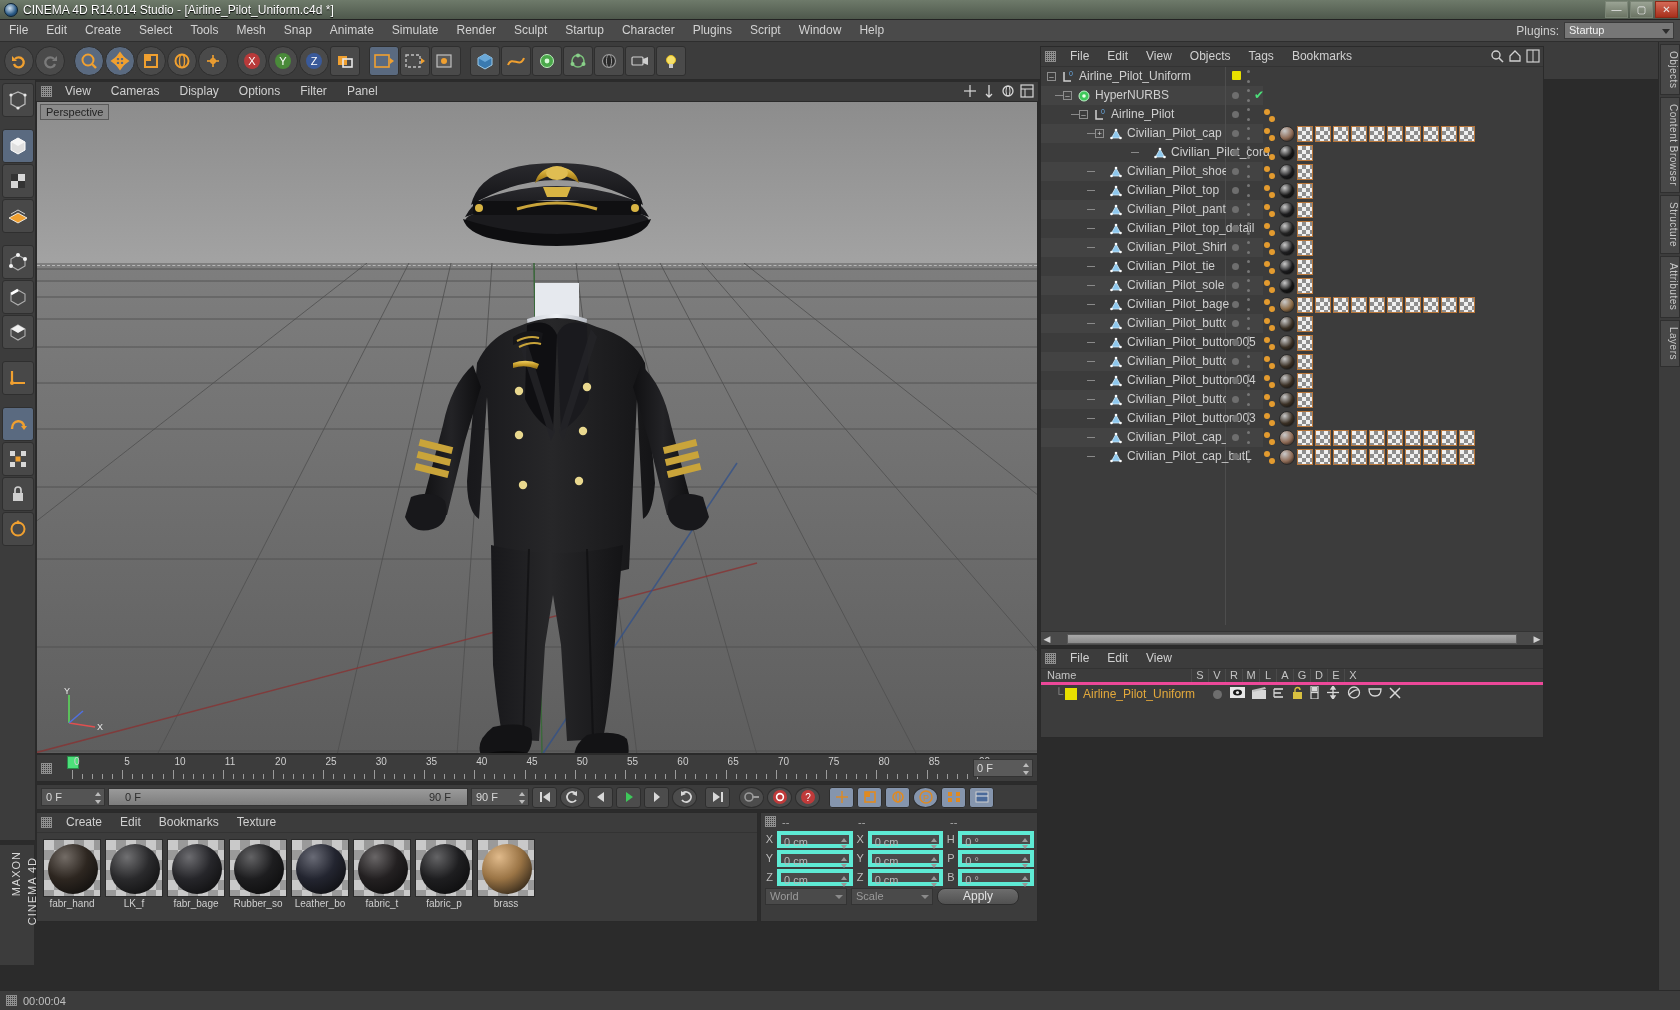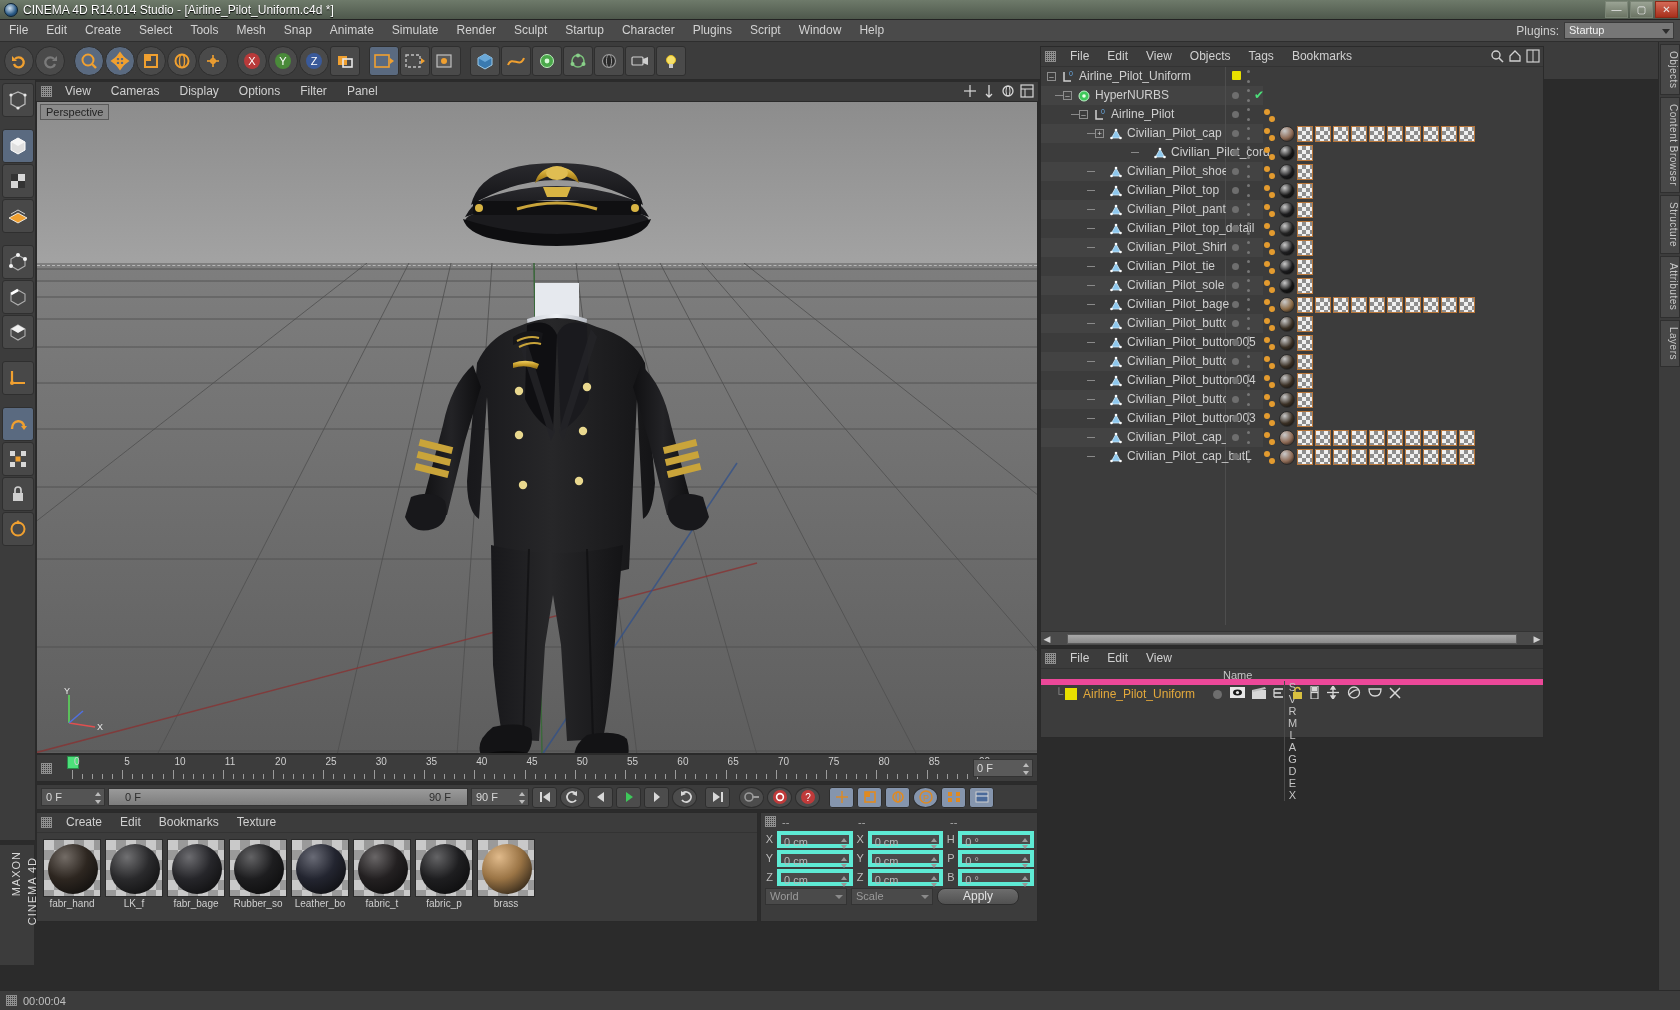--- a/index.html
+++ b/index.html
@@ -190,22 +190,22 @@
   #objscroll .ar { width:12px;text-align:center;font-size:9px;color:#cfcfcf; }
 
   
   #layermgr { position:absolute;left:1040px;top:648px;width:504px;height:90px;
     background:#3c3c3c;border:1px solid #2a2a2a; }
   #laymenu { height:20px;display:flex;align-items:center;border-bottom:1px solid #333; }
   #laymenu .mi { padding:0 9px;font-size:12px;color:#d0d0d0;line-height:19px; }
   #laymenu .h { width:11px;height:11px;margin:0 5px 0 4px;
     background-image:repeating-linear-gradient(0deg,#8f8f8f 0 1px,transparent 1px 2px),
       repeating-linear-gradient(90deg,#8f8f8f 0 1px,transparent 1px 2px); }
-  #layhdr { height:16px;display:flex;align-items:center;font-size:11px;color:#c4c4c4;
-    border-bottom:6px solid #ec4899;flex-direction:column; }
+  #layhdr { height:16px;display:flex;font-size:11px;color:#c4c4c4;
+    border-bottom:3px solid #ec4899; }
   #layhdr .nm { width:150px;padding-left:6px; }
   #layhdr .cc { width:17px;text-align:center;border-left:1px solid #4a4a4a; }
   #layrow { height:18px;display:flex;align-items:center;font-size:12px;color:#e3a93c; }
 
   
   #rightdock { position:absolute;right:0;top:42px;width:22px;height:968px;
     background:#3c3c3c;border-left:1px solid #2a2a2a; }
   .vtab { width:20px;margin:2px 1px;padding:6px 0;background:#484848;
     border:1px solid #2f2f2f;font-size:10px;color:#c8c8c8;writing-mode:vertical-rl;
     text-align:center;letter-spacing:.5px; }

